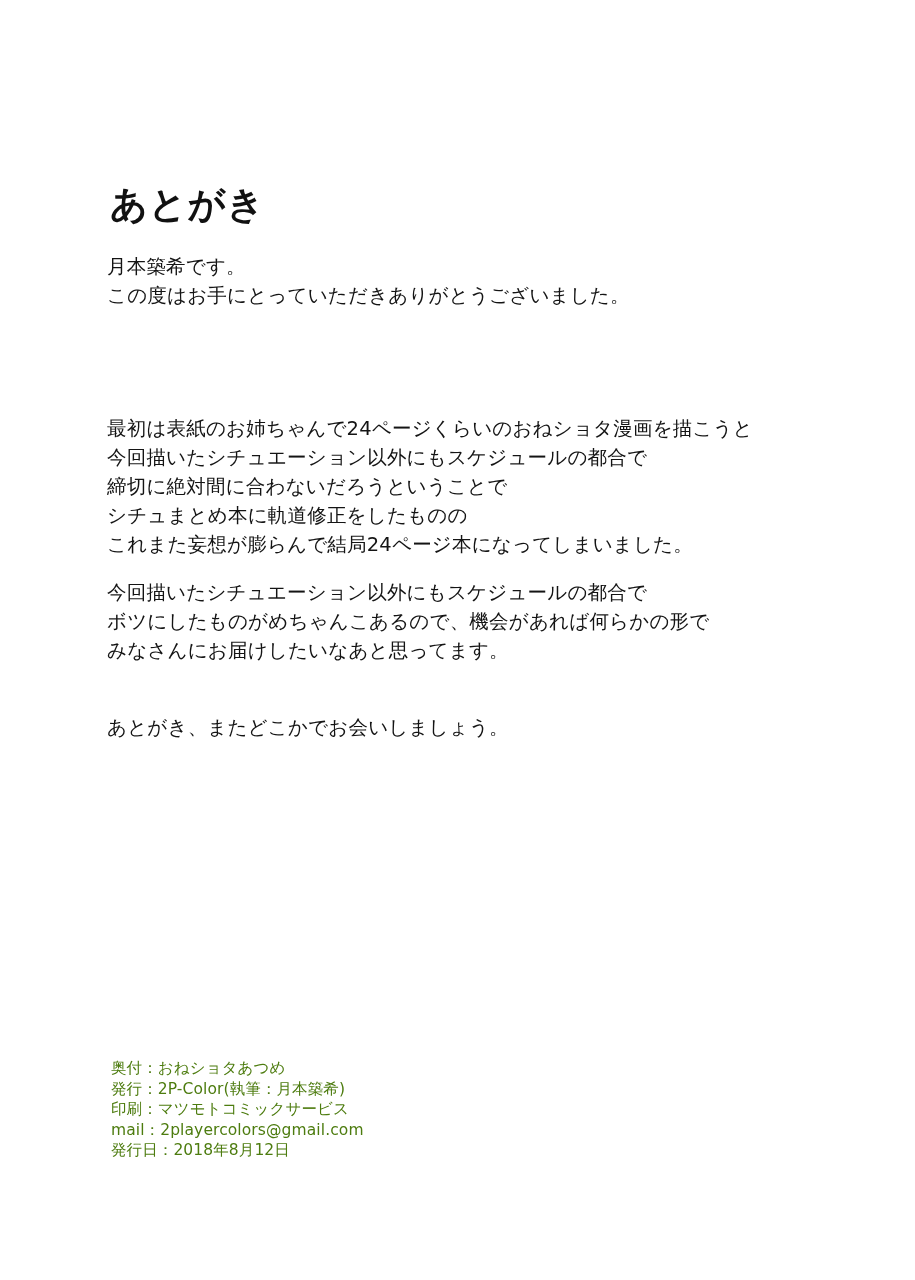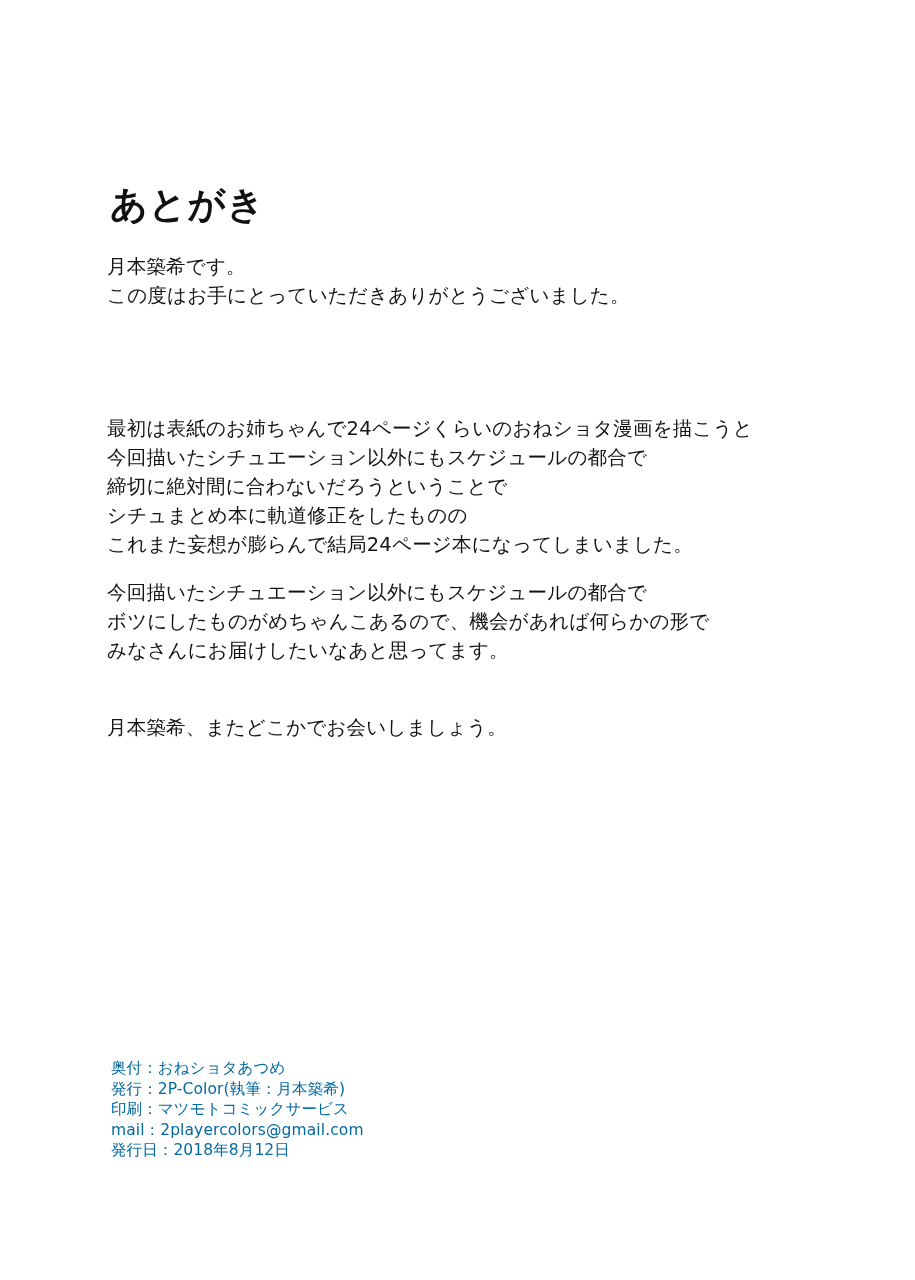--- a/index.html
+++ b/index.html
@@ -46,21 +46,21 @@
   #para-2 { top: 414px; }
   #para-3 { top: 578px; }
   #para-4 { top: 713px; }
 
   .colophon {
     position: absolute;
     left: 111px;
     top: 1058px;
     font-size: 15.5px;
     line-height: 20.5px;
-    color: #0369a1;
+    color: #4d7c0f;
     white-space: pre-line;
     letter-spacing: 0.1px;
   }
   .notice {
     position: absolute;
     left: 111px;
     top: 1160px;
     font-size: 15px;
     line-height: 20px;
     color: #141414;
@@ -82,21 +82,21 @@
   <div class="body-block" id="para-2">最初は表紙のお姉ちゃんで24ページくらいのおねショタ漫画を描こうと
 今回描いたシチュエーション以外にもスケジュールの都合で
 締切に絶対間に合わないだろうということで
 シチュまとめ本に軌道修正をしたものの
 これまた妄想が膨らんで結局24ページ本になってしまいました。</div>
 
   <div class="body-block" id="para-3">今回描いたシチュエーション以外にもスケジュールの都合で
 ボツにしたものがめちゃんこあるので、機会があれば何らかの形で
 みなさんにお届けしたいなあと思ってます。</div>
 
-  <div class="body-block" id="para-4">月本築希、またどこかでお会いしましょう。</div>
+  <div class="body-block" id="para-4">あとがき、またどこかでお会いしましょう。</div>
 
   <div class="colophon">奥付：おねショタあつめ
 発行：2P-Color(執筆：月本築希)
 印刷：マツモトコミックサービス
 mail：2playercolors@gmail.com
 発行日：2018年8月12日</div>
 
 
 </div>
 

